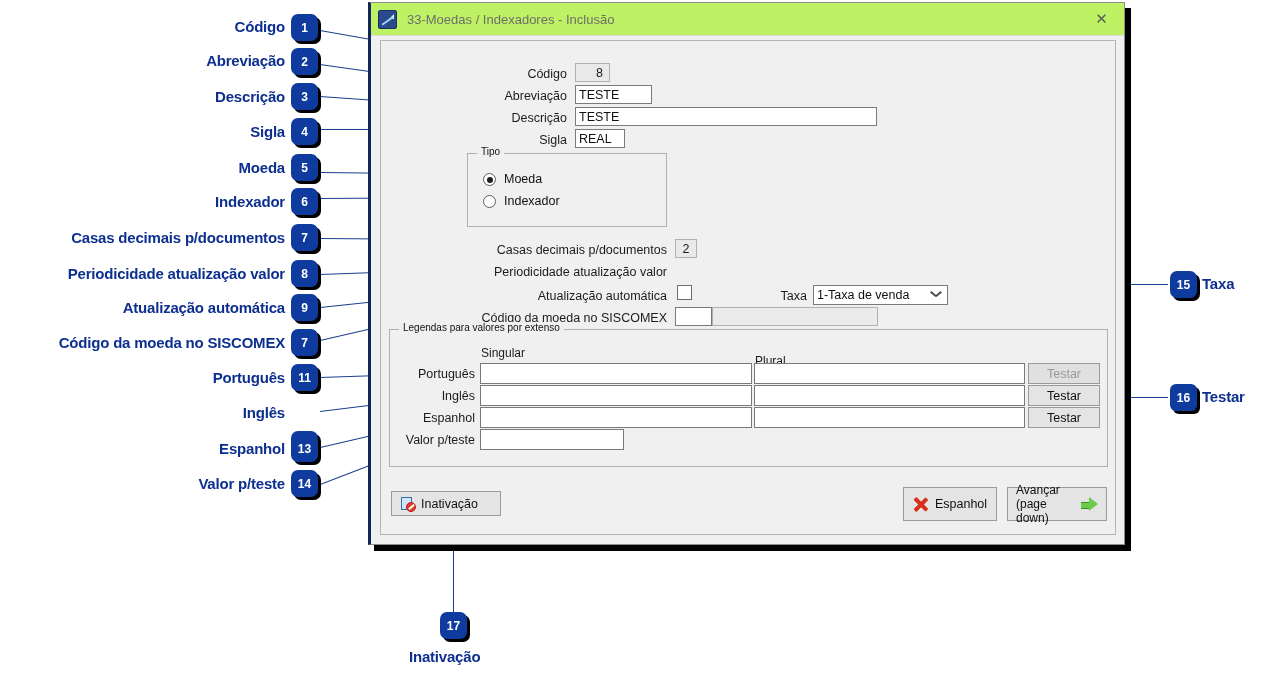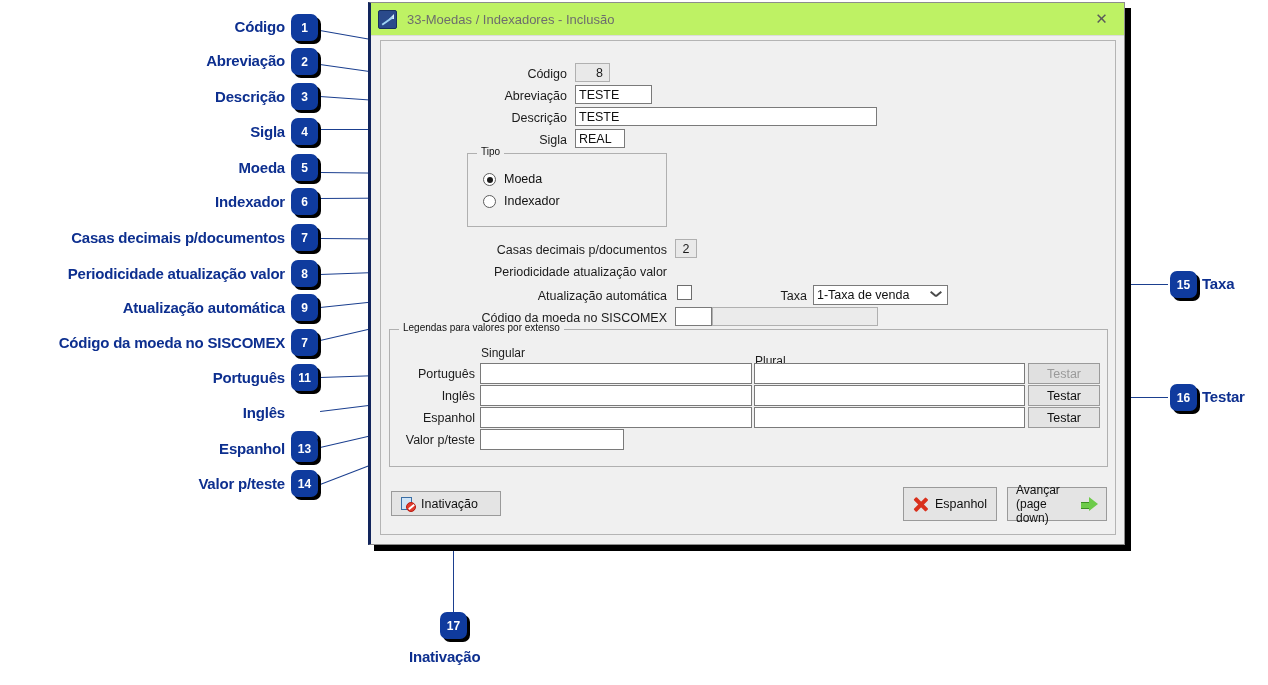--- a/index.html
+++ b/index.html
@@ -158,21 +158,21 @@
 
 <div class="ann-label right-al" style="left:100px;top:440px;width:185px;">Espanhol</div>
 <div class="badge" style="left:291px;top:435px;">13</div>
 
 <div class="ann-label right-al" style="left:100px;top:475px;width:185px;">Valor p/teste</div>
 <div class="badge" style="left:291px;top:470px;">14</div>
 
 <div class="badge" style="left:1170px;top:271px;">15</div>
 <div class="ann-label" style="left:1202px;top:275px;">Taxa</div>
 
-<div class="badge" style="left:1170px;top:384px;">16</div>
+<div class="badge" style="left:1170px;top:384px;border-radius:6px;">16</div>
 <div class="ann-label" style="left:1202px;top:388px;">Testar</div>
 
 <div class="badge" style="left:440px;top:612px;">17</div>
 <div class="ann-label" style="left:409px;top:648px;">Inativação</div>
 
 <div id="win">
 
   <div id="titlebar">
     <div id="app-icon"></div>
     <div id="title-text">33-Moedas / Indexadores - Inclusão</div>

